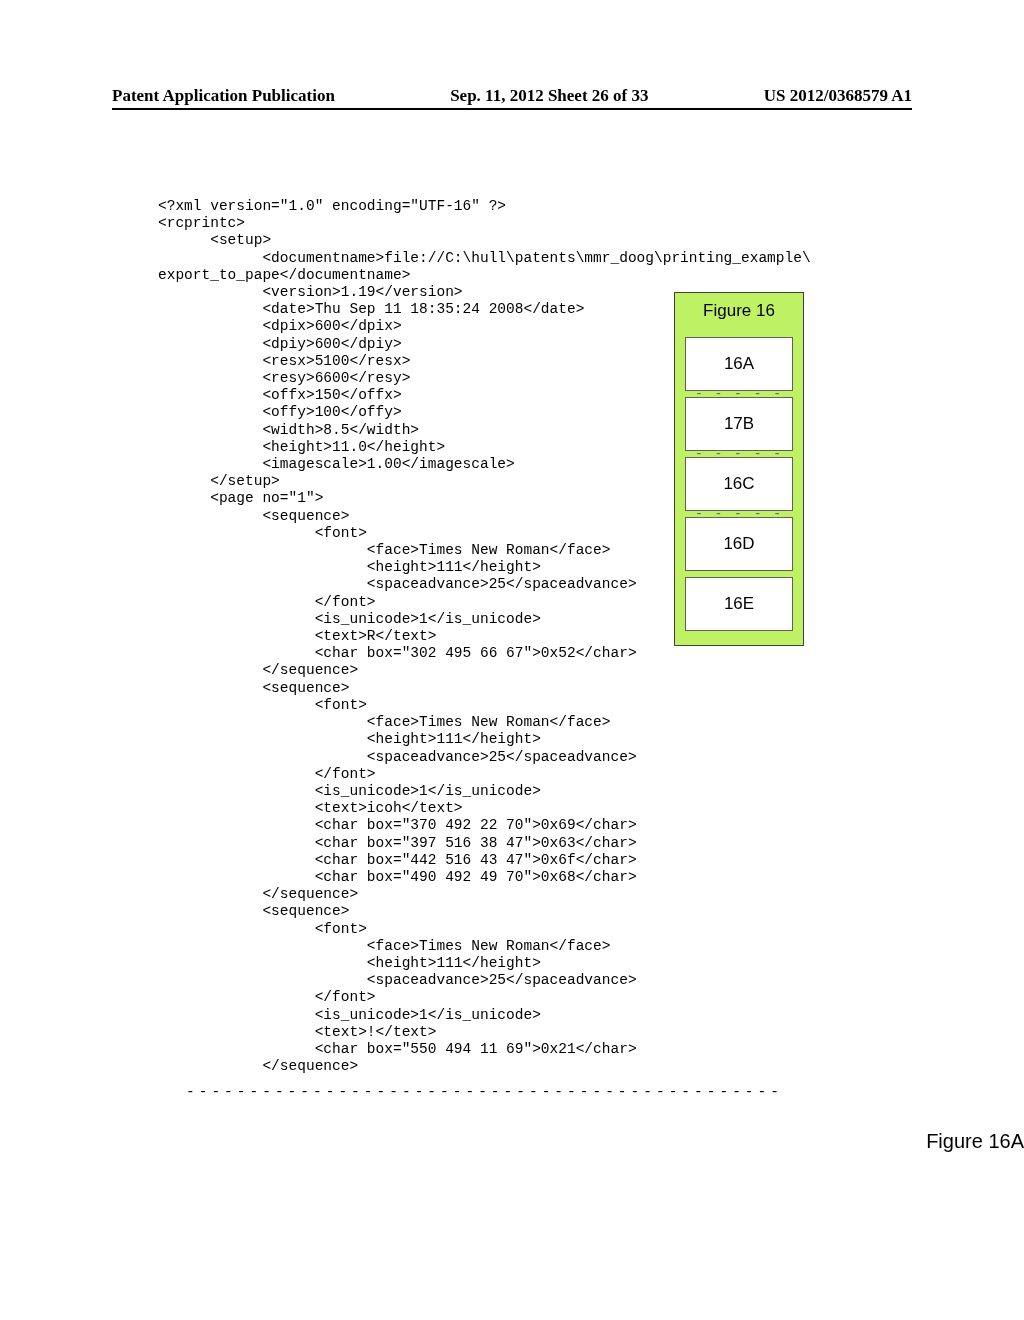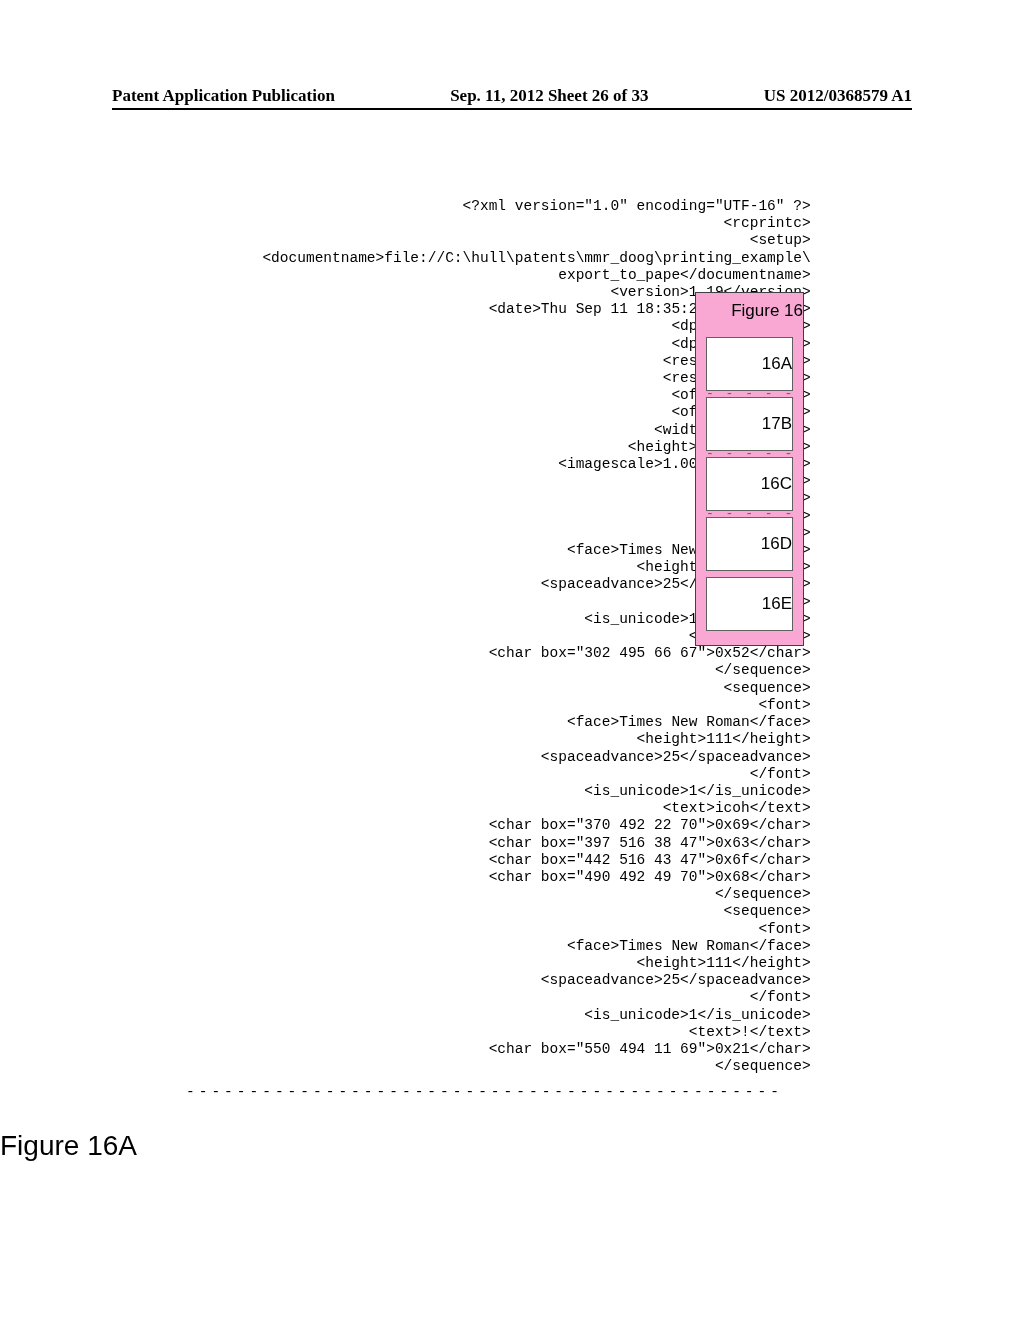--- a/index.html
+++ b/index.html
@@ -1,15 +1,15 @@
 <!DOCTYPE html>
 <html><head>
 <meta charset="utf-8">
 <style>
-  * { margin: 0; padding: 0; box-sizing: border-box; text-align: right; }
+  * { margin: 0; padding: 0; box-sizing: border-box; }
   body {
     background: #fff;
     width: 1024px;
     height: 1320px;
     position: relative;
     font-family: "Times New Roman", serif;
   }
   .page-header {
     position: absolute;
     top: 86px;
@@ -43,34 +43,34 @@
     font-family: "Courier New", monospace;
     font-size: 14.5px;
     letter-spacing: 4px;
     white-space: nowrap;
     overflow: hidden;
   }
   .figure-caption {
     position: absolute;
     left: 0;
     right: 0;
-    text-align: left;
+    text-align: right;
     font-family: Arial, Helvetica, sans-serif;
-    font-size: 28px;
+    font-size: 20px;
   }
   
   .navbox {
     position: absolute;
     top: 292px;
     right: 220px;
-    width: 109px;
+    width: 130px;
     border: 1.5px solid #404040;
     font-family: Arial, Helvetica, sans-serif;
     text-align: center;
-    background: #f9a8d4;
+    background: #bef264;
   }
   .navbox-title {
     padding: 8px 0 10px;
     font-size: 17px;
   }
   .navbox-body {
     padding: 6px 10px 14px;
   }
   .navbox-item {
     border: 1.2px solid #606060;

